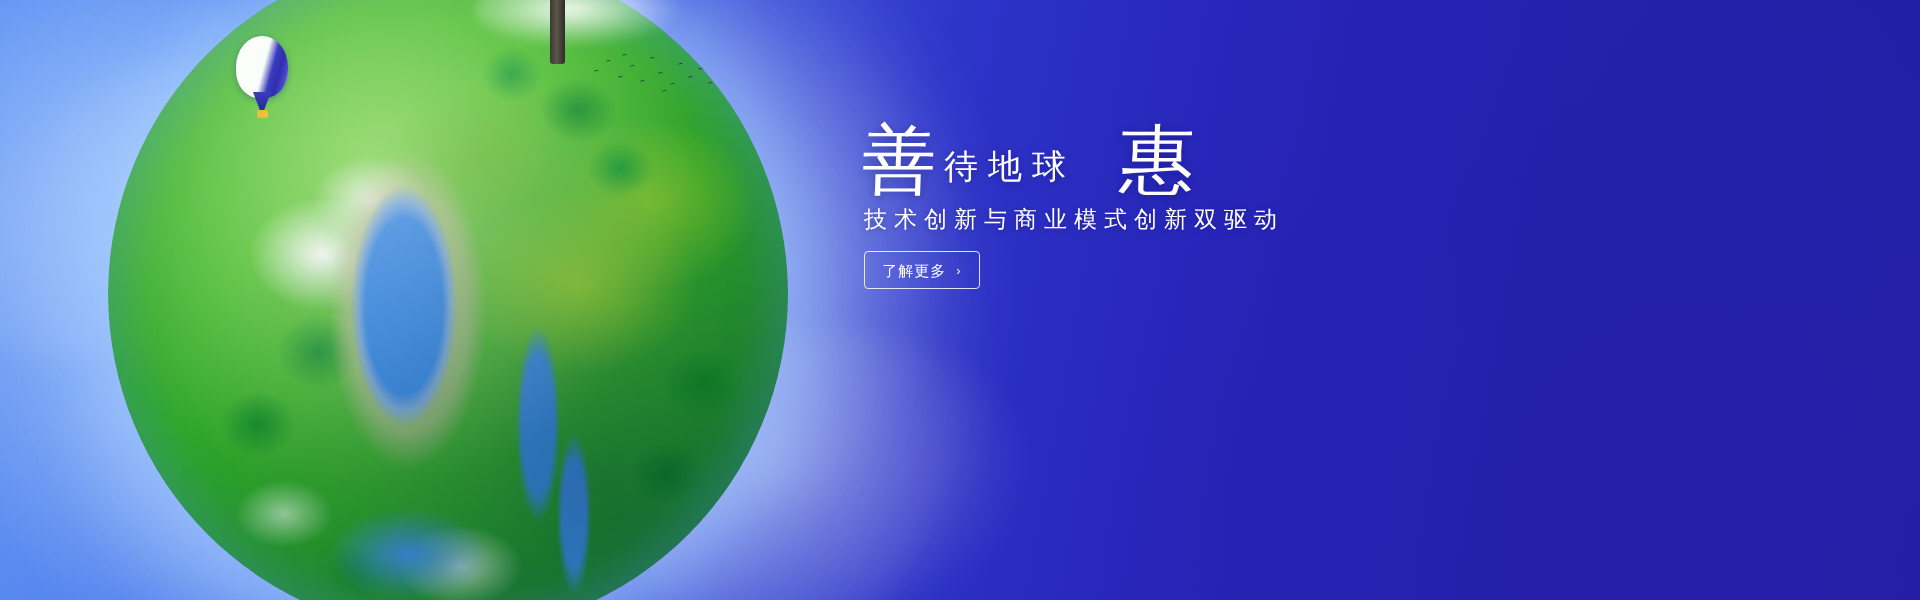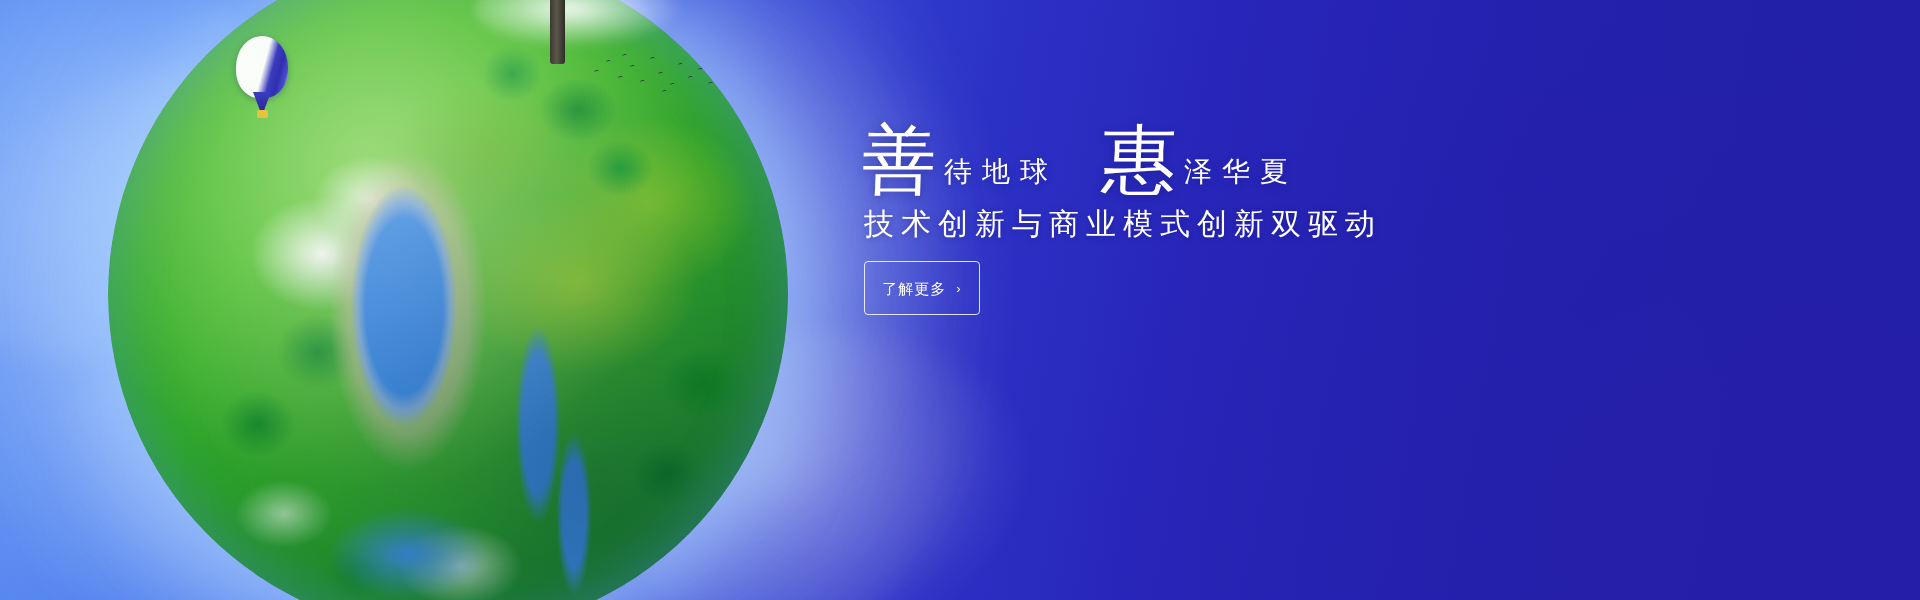--- a/index.html
+++ b/index.html
@@ -168,51 +168,51 @@
     margin:0 0 10px 0;
   }
   .hl-big{
     font-family:"Liberation Serif","DejaVu Serif",serif;
     font-size:74px;line-height:.92;font-weight:400;
     letter-spacing:0;
     text-shadow:0 2px 10px rgba(10,10,80,.35);
     transform:skewX(-2deg);
   }
   .hl-small{
-    font-family:Liberation Sans, sans-serif;
-    font-size:28px;line-height:1;font-weight:400;
+    font-family:Liberation Mono, monospace;
+    font-size:34px;line-height:1;font-weight:400;
     letter-spacing:10px;
     padding-bottom:8px;margin-left:8px;
     text-shadow:0 2px 8px rgba(10,10,80,.30);
     margin-top:8px;
   }
   .hl-gap{width:44px;}
 
   .subtitle{
     color:#ffffff;
-    font-size:30px;
+    font-size:23px;
     letter-spacing:7px;
     font-weight:400;
     white-space:nowrap;
     margin:6px 0 16px 2px;
     text-shadow:0 1px 6px rgba(10,10,80,.30);
   }
   .description{
     color:#f0f3ff;
     font-size:17px;
     letter-spacing:.4px;
     font-weight:400;
     white-space:nowrap;
     margin:0 0 24px 2px;
     opacity:.97;
   }
   .cta{
     display:inline-flex;align-items:center;justify-content:center;
     gap:10px;
-    width:116px;height:54px;
+    width:116px;height:38px;
     border:1px solid rgba(255,255,255,.85);
     border-radius:4px;
     background:transparent;
     color:#ffffff;
     font-size:15px;
     letter-spacing:1px;
     cursor:pointer;
     margin-left:2px;
     padding:0;
   }
@@ -273,21 +273,20 @@
     <i class="bird" style="left:70px;top:38px"></i>
   </div>
 
   <div class="content">
 
     <div class="headline">
       <span class="hl-big">善</span>
       <span class="hl-small">待地球</span>
       <span class="hl-gap"></span>
       <span class="hl-big">惠</span>
-      <span class="hl-small">泽华夏</span>
     </div>
 
     <div class="subtitle">技术创新与商业模式创新双驱动</div>
 
 
     <button class="cta">
       <span class="cta-label">了解更多</span>
       <span class="cta-arrow">›</span>
     </button>
 

